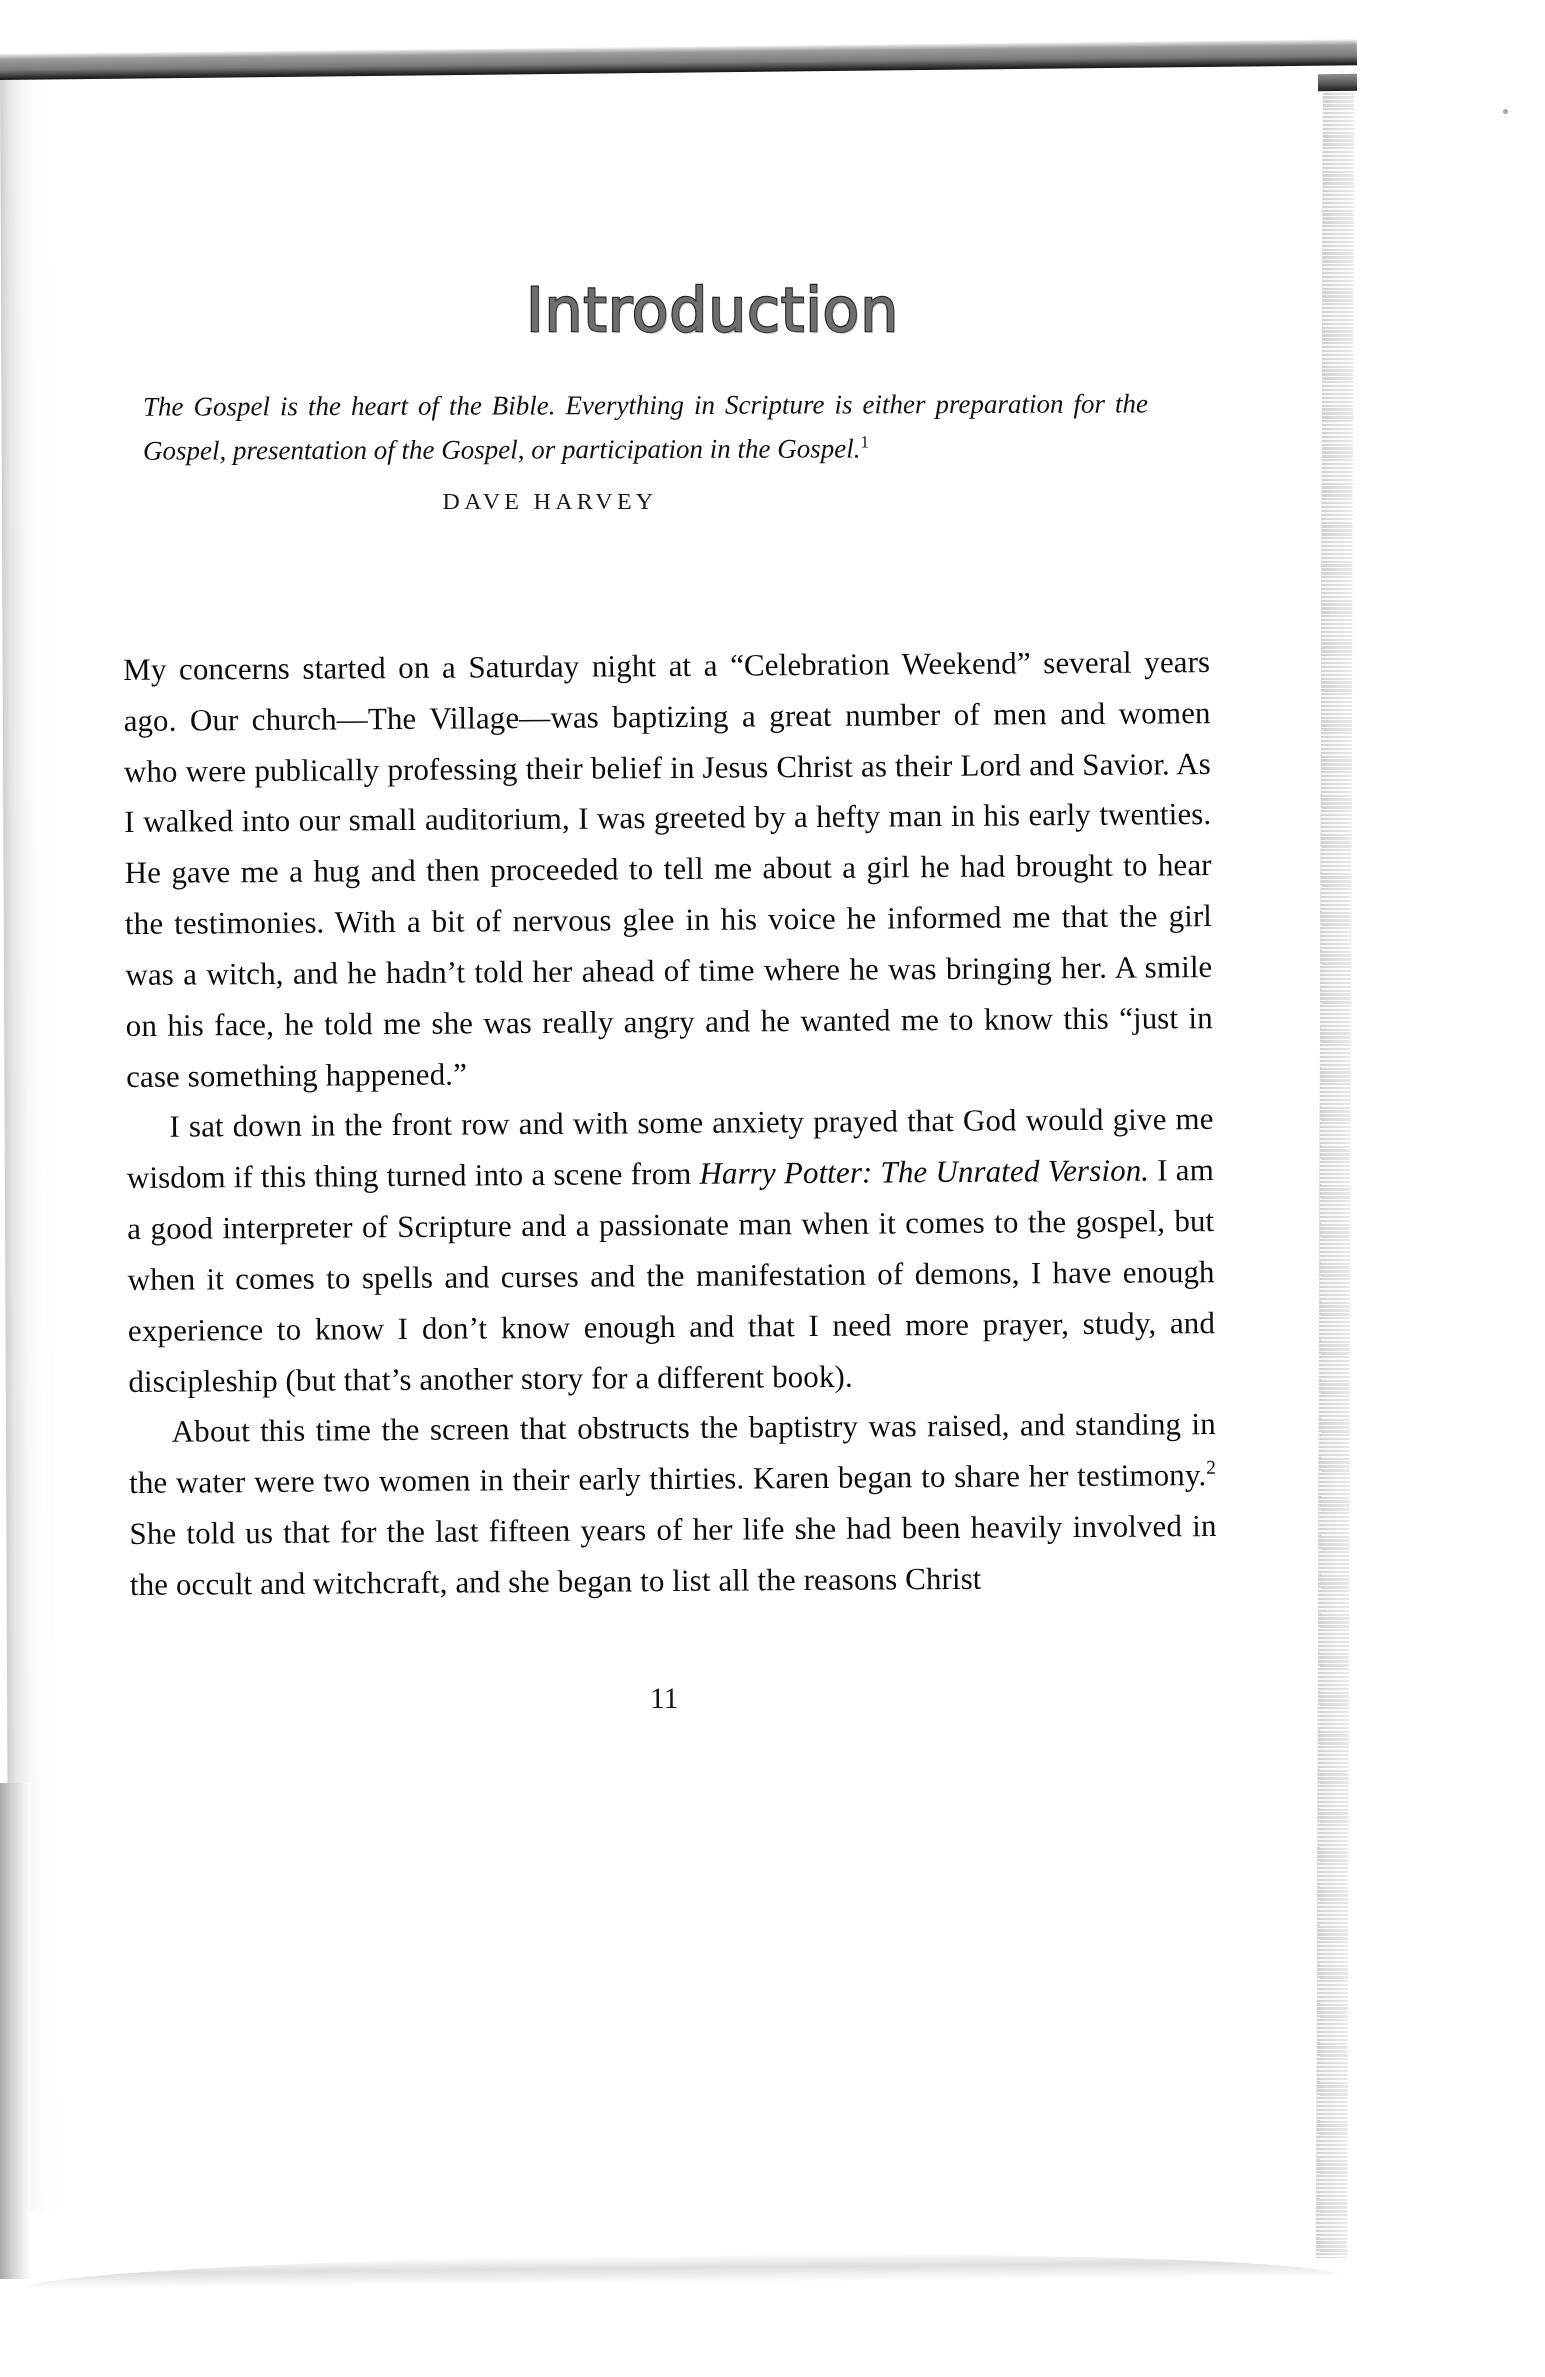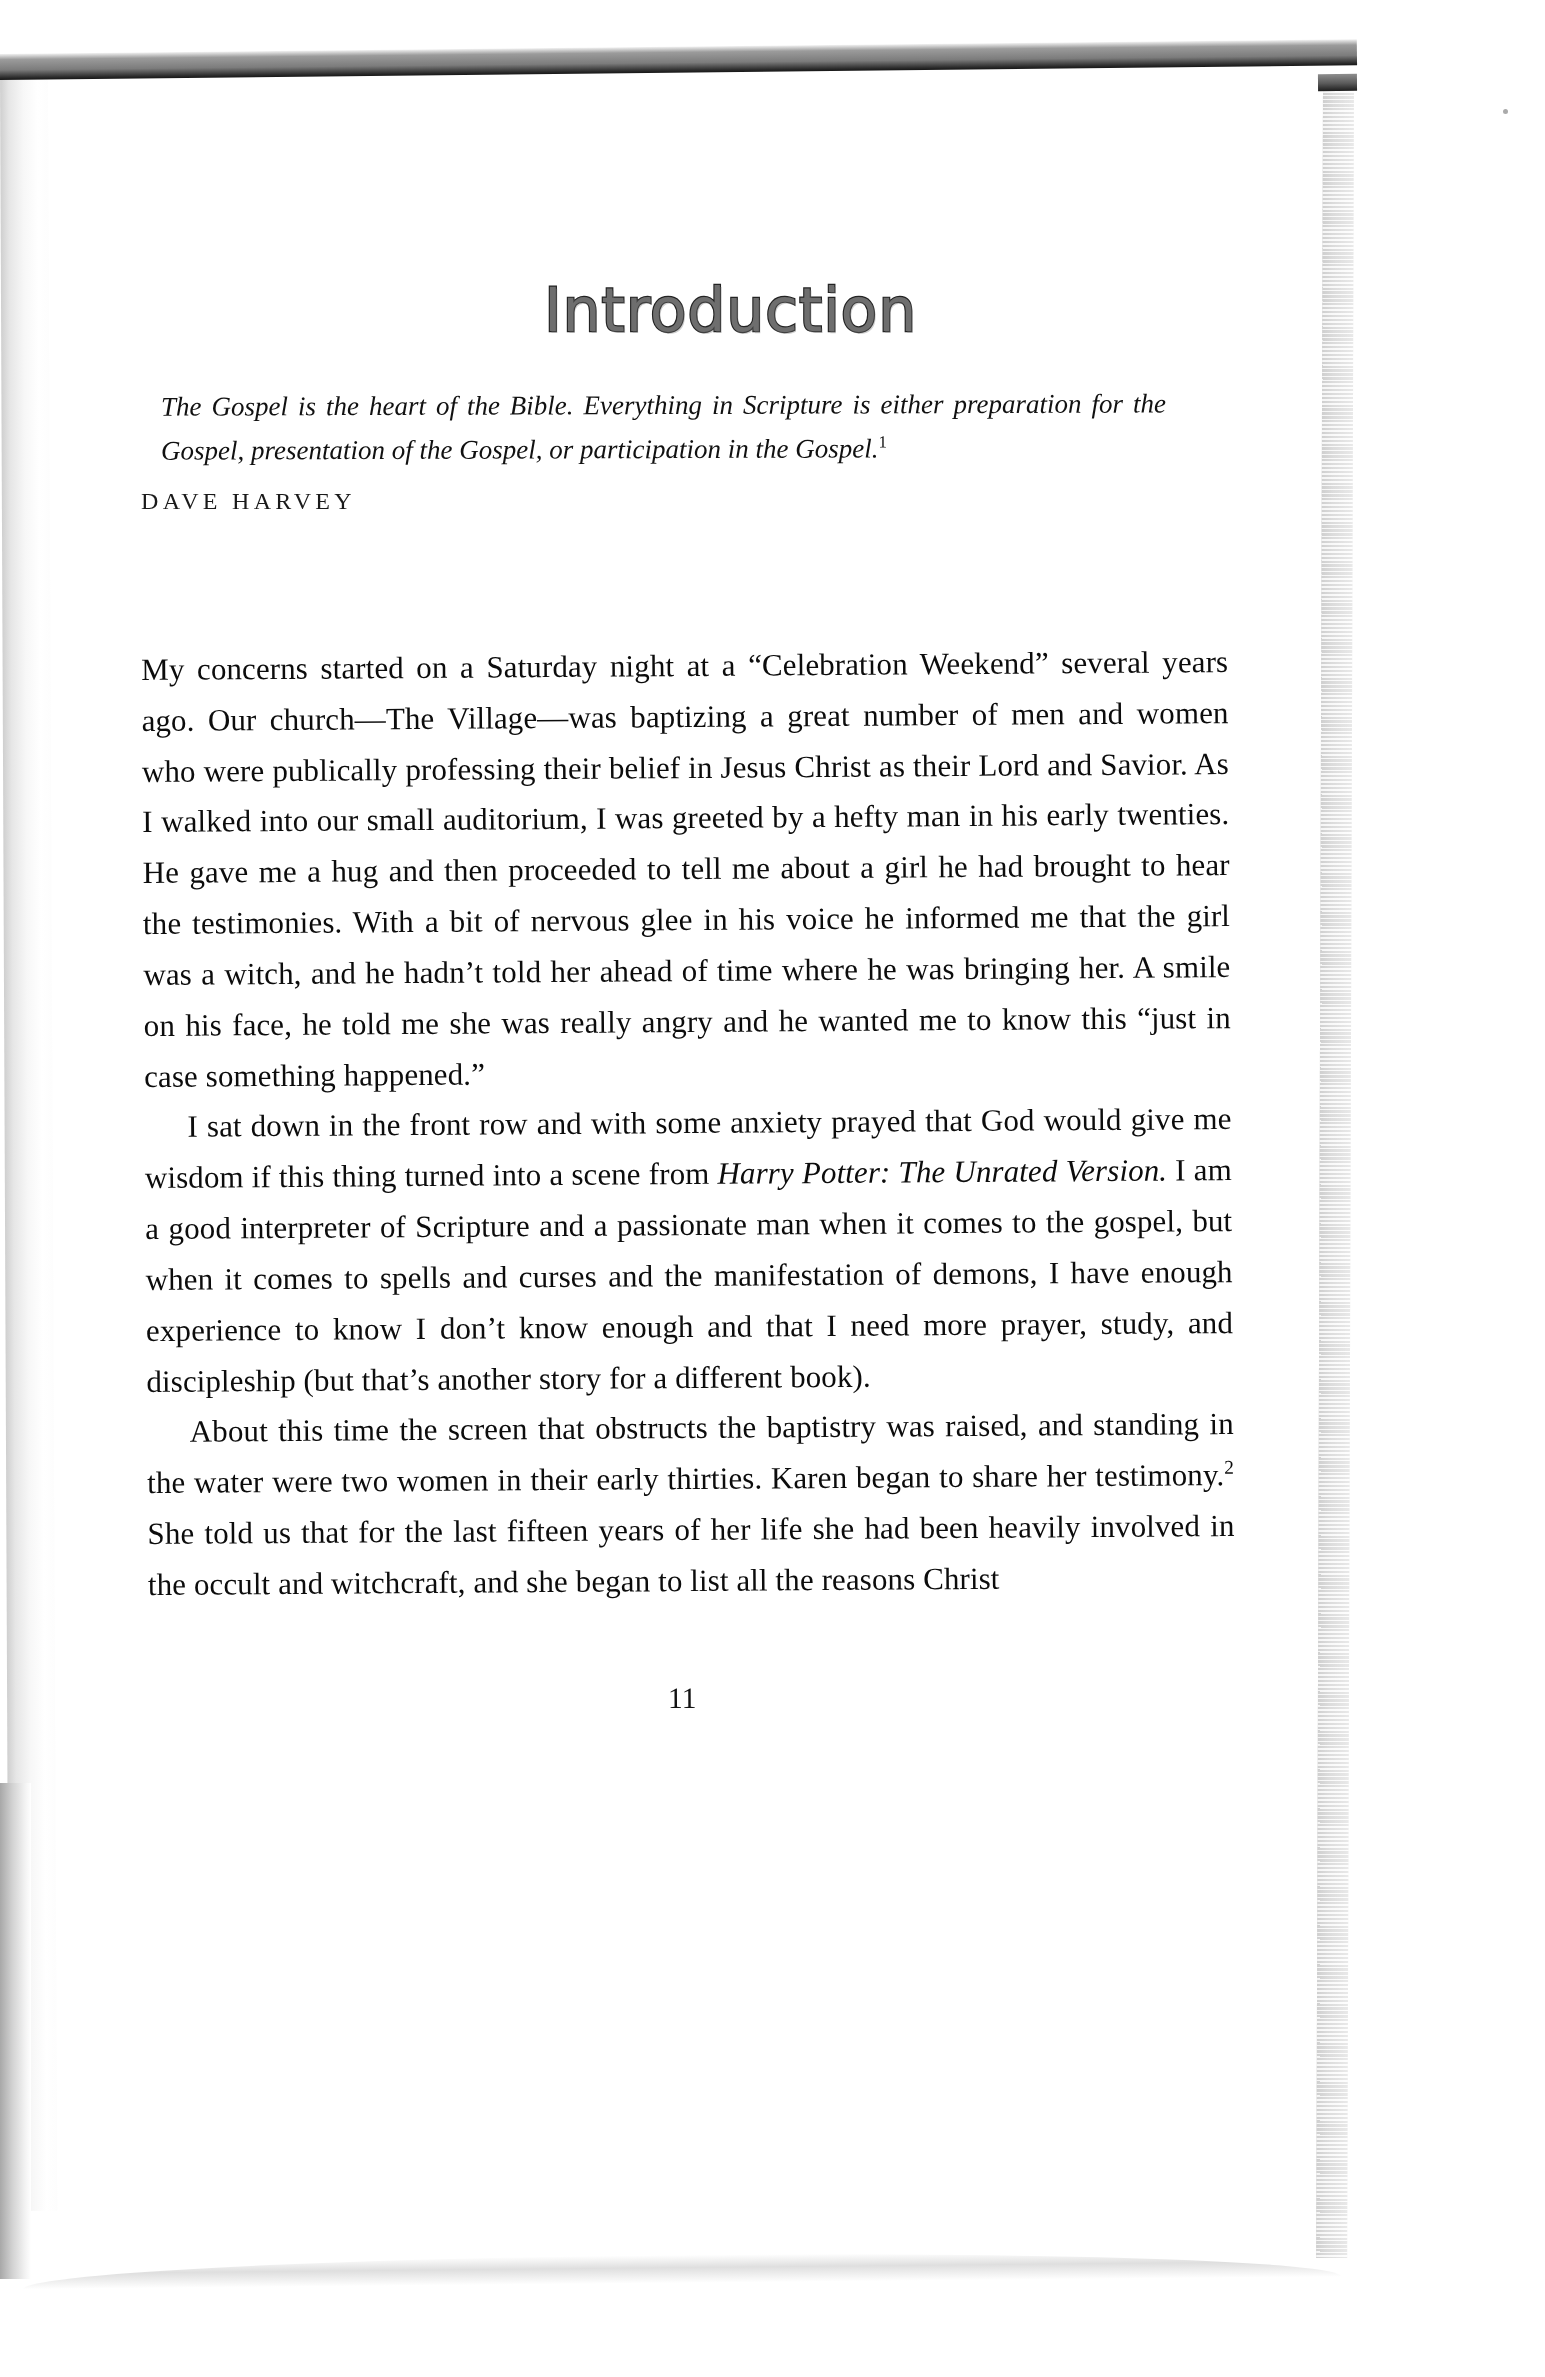--- a/index.html
+++ b/index.html
@@ -95,21 +95,21 @@
     left: 47px;
     top: 81px;
     width: 1279px;
     height: 2181px;
     background: #ffffff;
   }
 
   
   .content {
     position: absolute;
-    left: 141px;
+    left: 123px;
     top: 279px;
     width: 1087px;
   }
 
   .chapter-title {
     font-family: "DejaVu Sans", sans-serif;
     font-size: 60px;
     font-weight: 400;
     letter-spacing: 0.8px;
     text-align: center;
@@ -138,20 +138,21 @@
     font-size: 17px;
     vertical-align: super;
     line-height: 0;
   }
 
   .attribution {
     font-family: "Liberation Serif", serif;
     font-size: 24px;
     letter-spacing: 4.3px;
     color: #1a1a1a;
+    text-align: center;
     margin: 17px 0 0 0;
     padding-right: 233px;
   }
 
   .body-block {
     margin-top: 130px;
     transform: rotate(-0.42deg);
     transform-origin: left top;
   }
 

